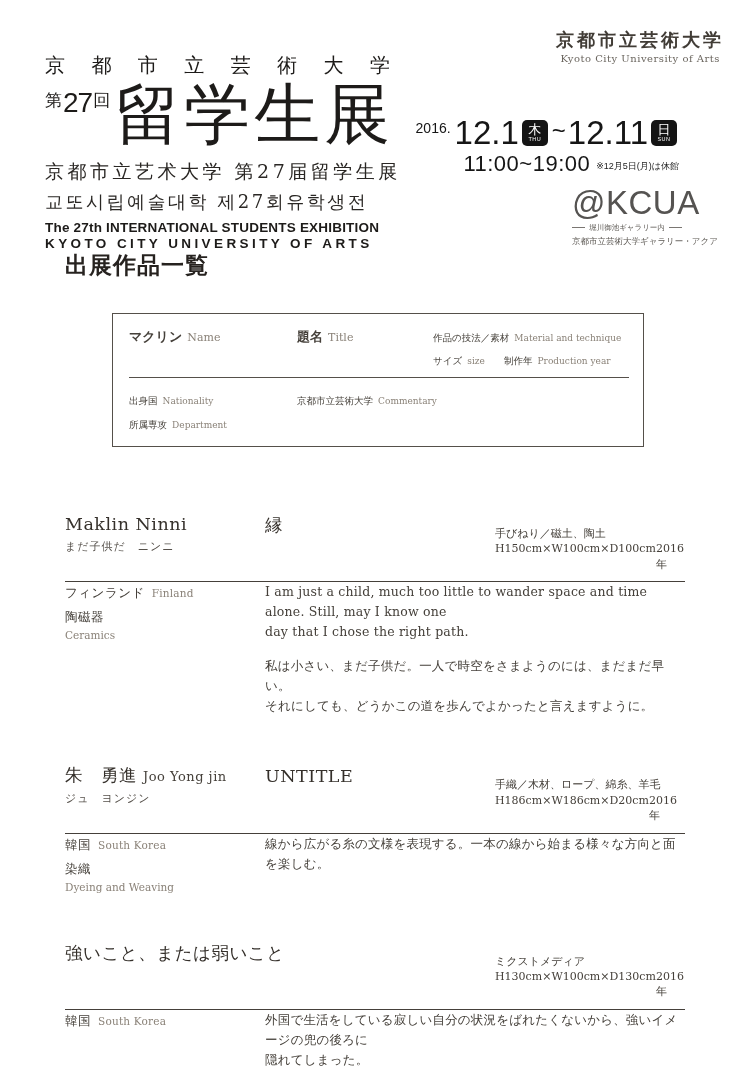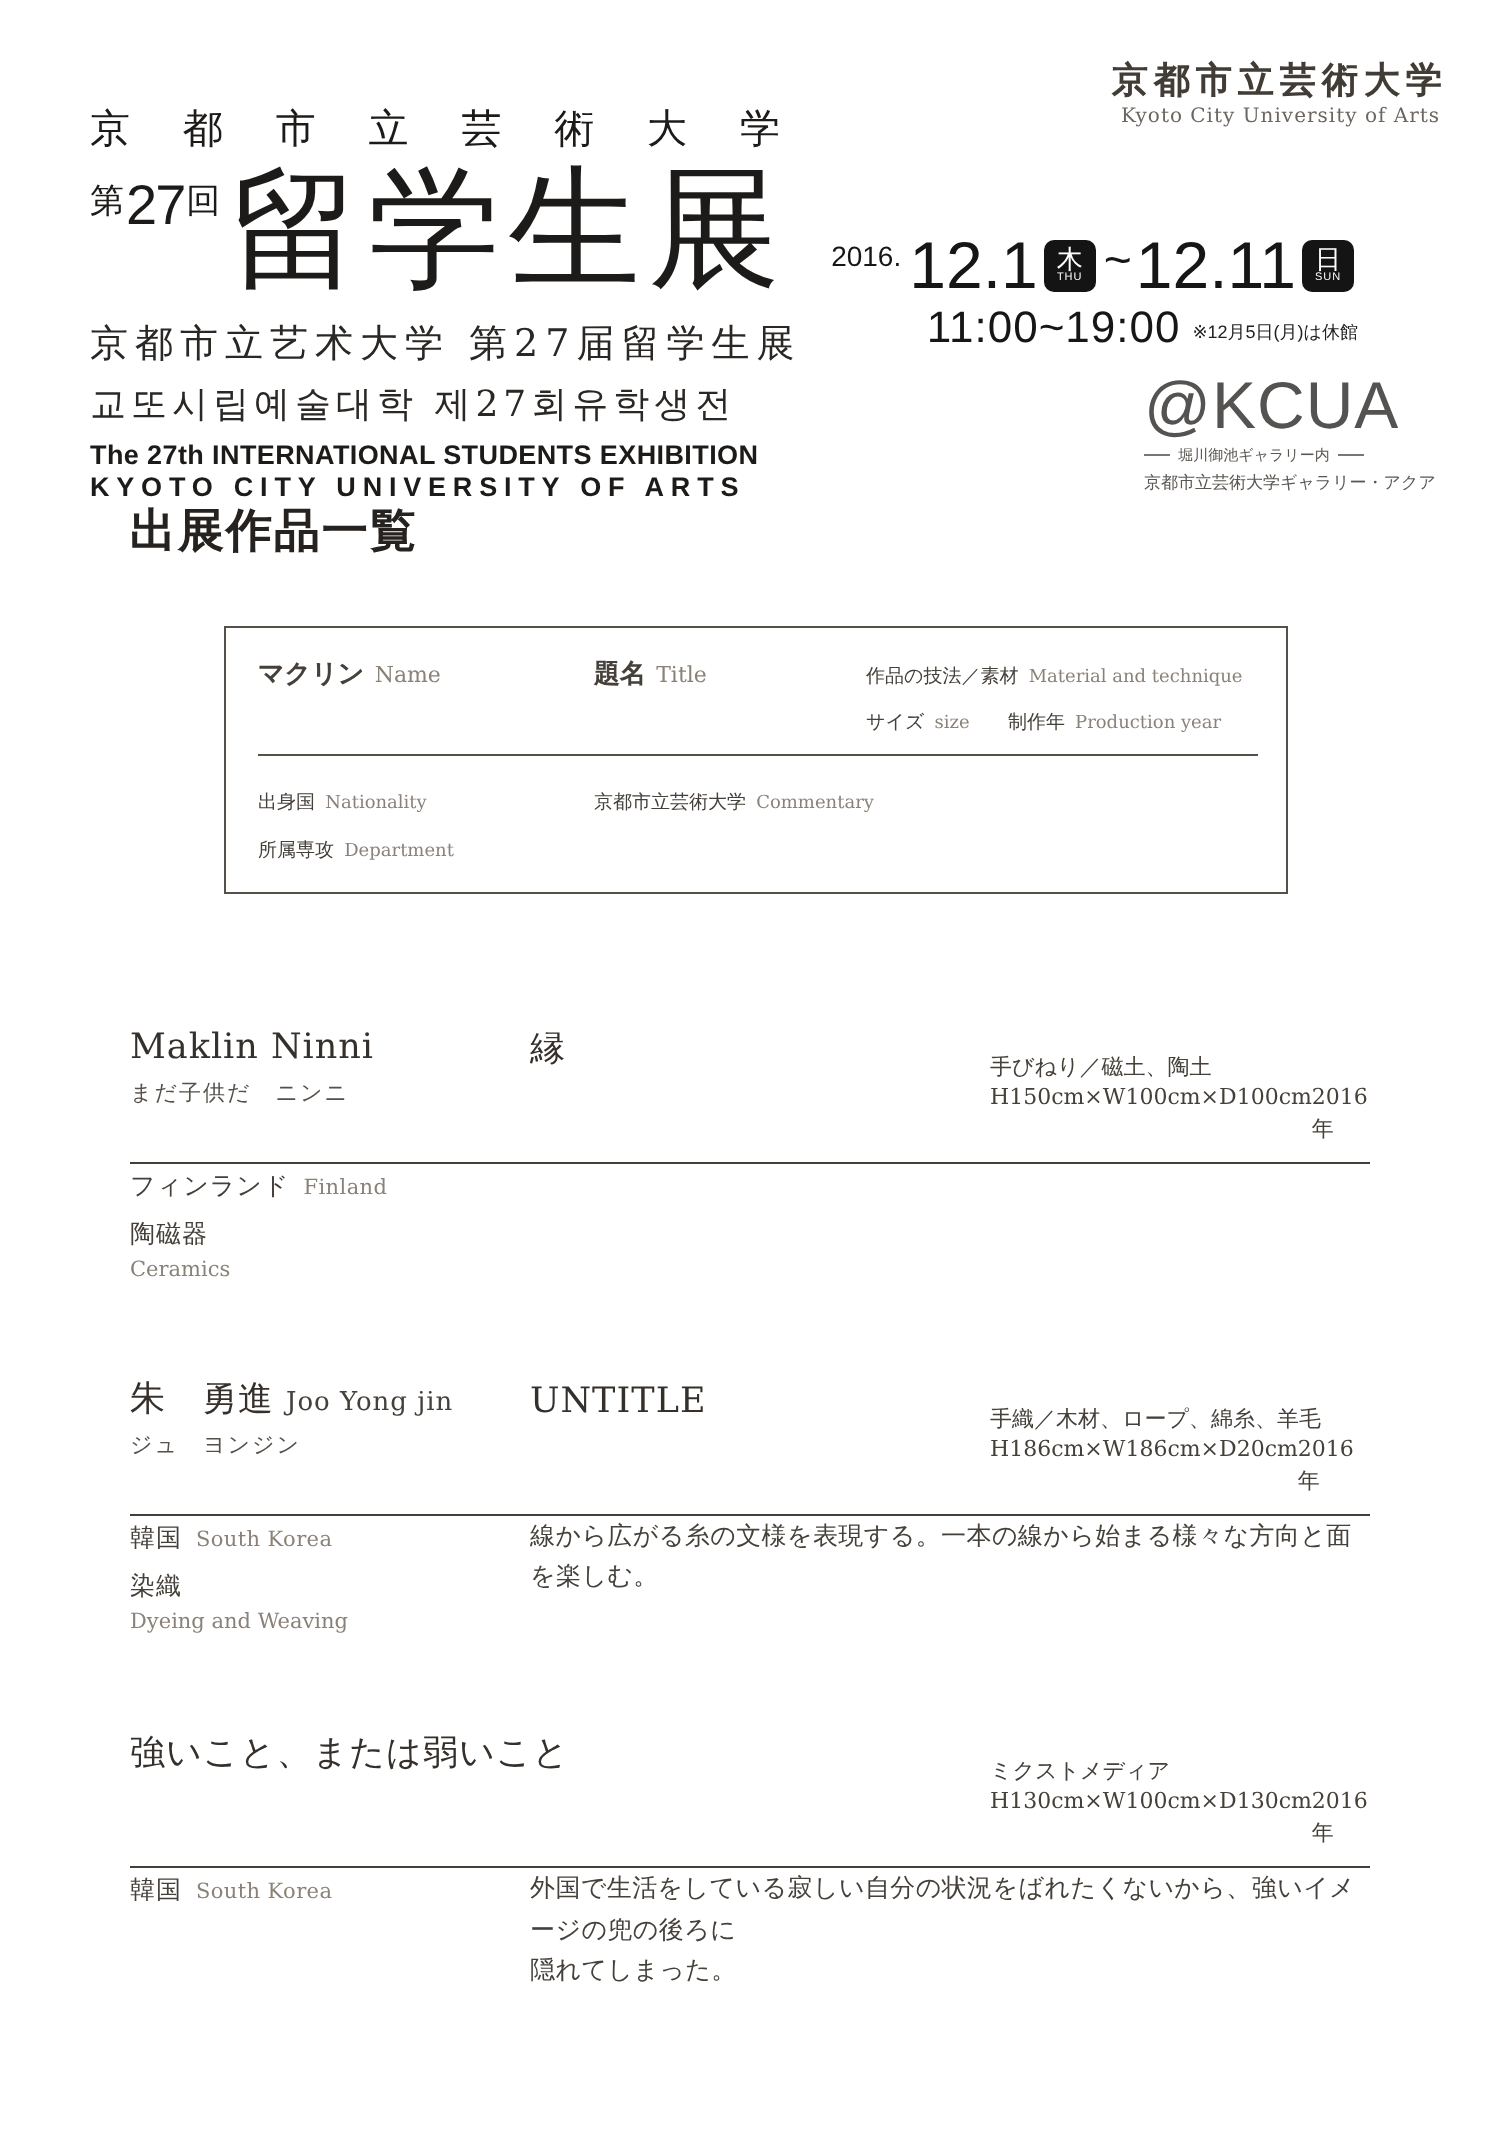--- a/index.html
+++ b/index.html
@@ -225,20 +225,26 @@
     </div>
     <hr class="entry-rule">
     <div class="entry-body">
       <div class="origin-col">
         <div>
           <span class="nat-jp">フィンランド</span><span class="nat-en">Finland</span>
         </div>
         <div class="dept-jp">陶磁器</div>
         <div class="dept-en">Ceramics</div>
       </div>
+      <div class="commentary">
+              <p>I am just a child, much too little to wander space and time alone. Still, may I know one
+day that I chose the right path.</p>
+              <p>私は小さい、まだ子供だ。一人で時空をさまようのには、まだまだ早い。
+それにしても、どうかこの道を歩んでよかったと言えますように。</p>
+            </div>
     </div>
   </section>
 
   <section class="entry">
     <div class="entry-head">
       <div class="artist-col">
         <div class="artist-name">
           <span>朱　勇進</span><span class="artist-latin">Joo Yong jin</span>
         </div>
         <div class="artist-kana">ジュ　ヨンジン</div>

